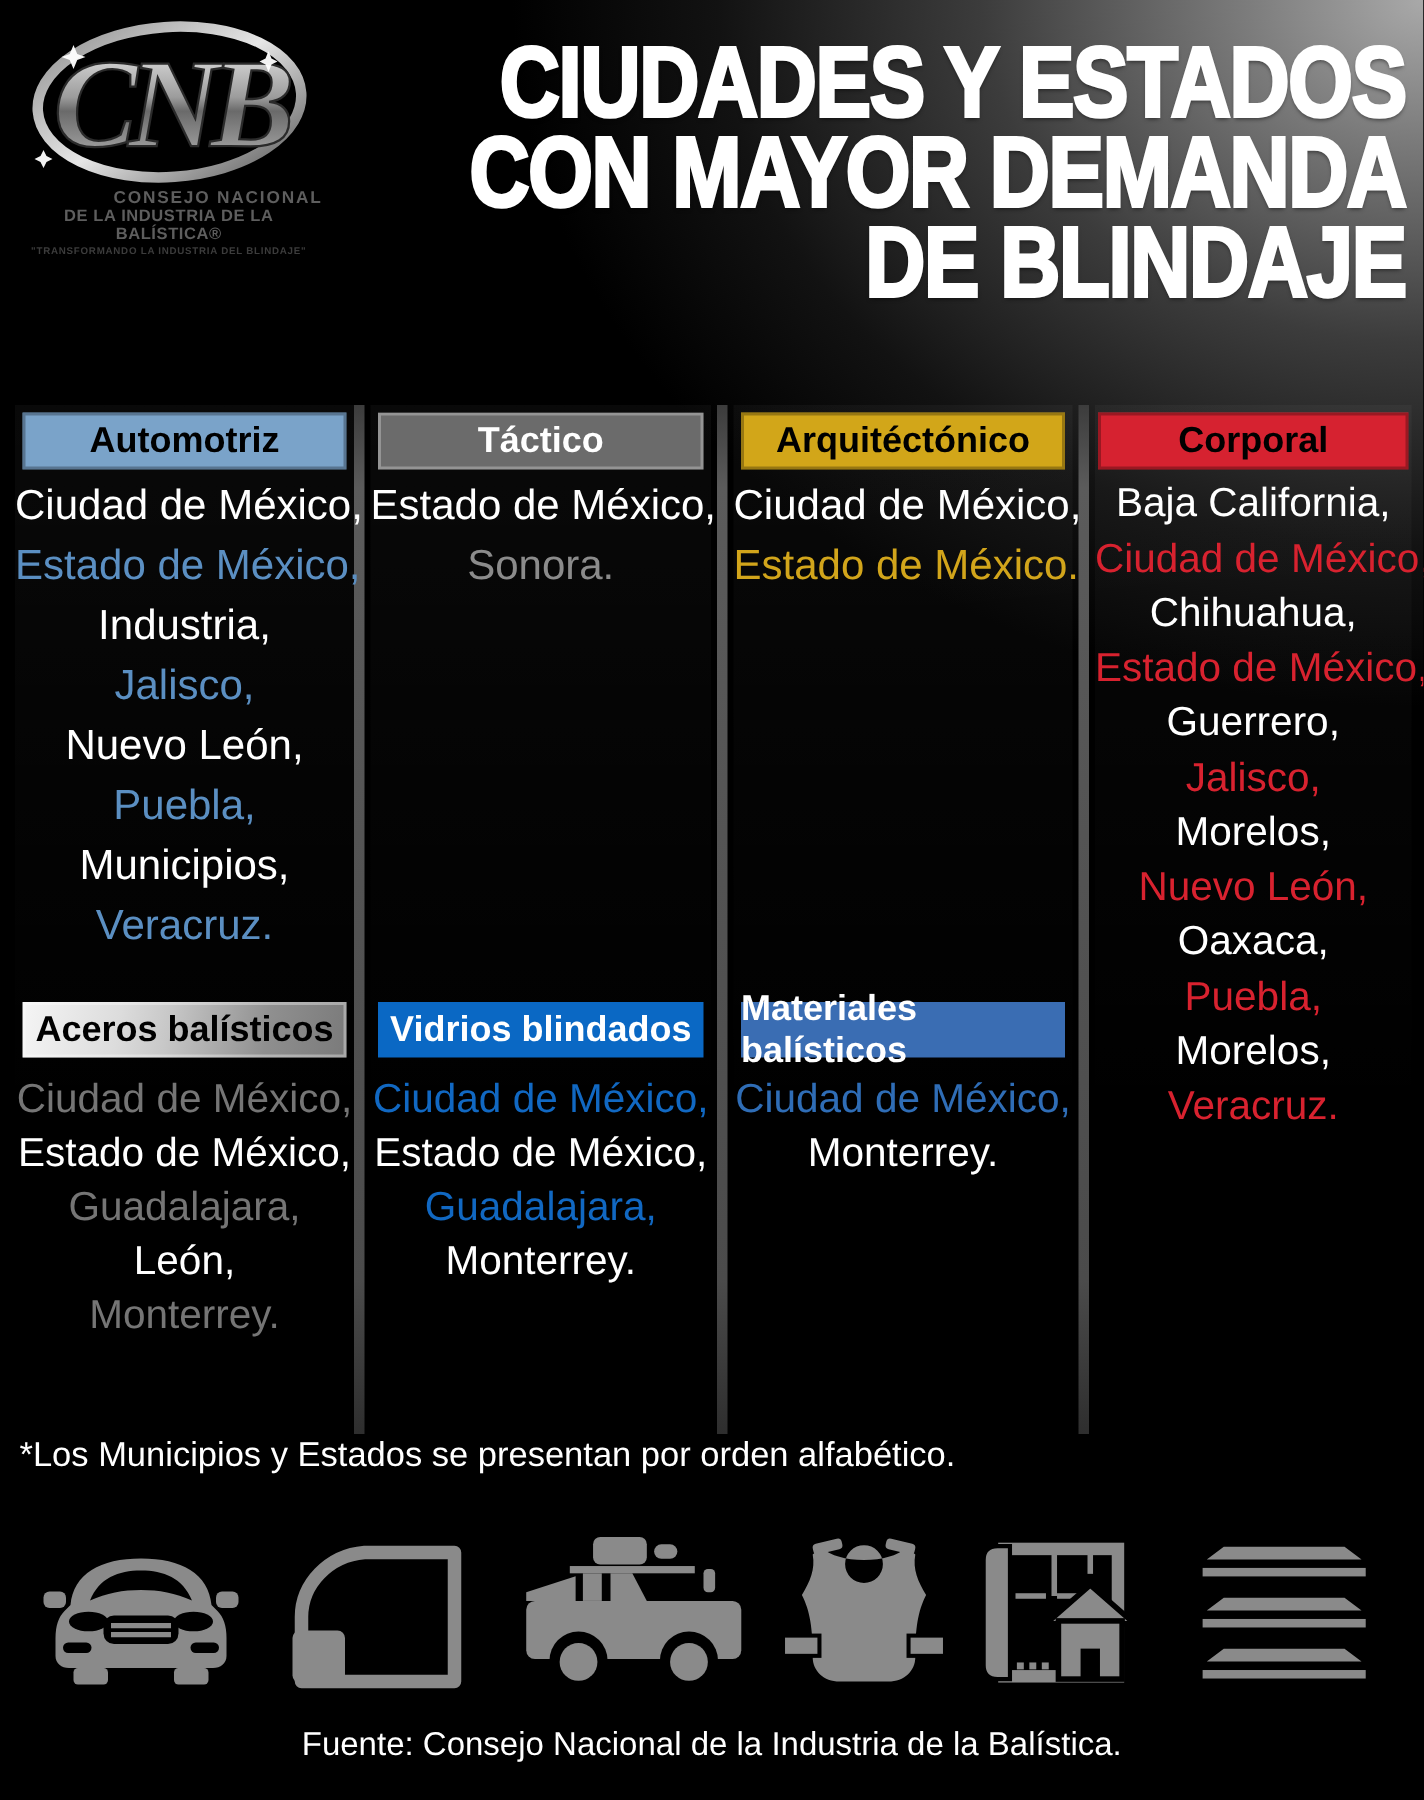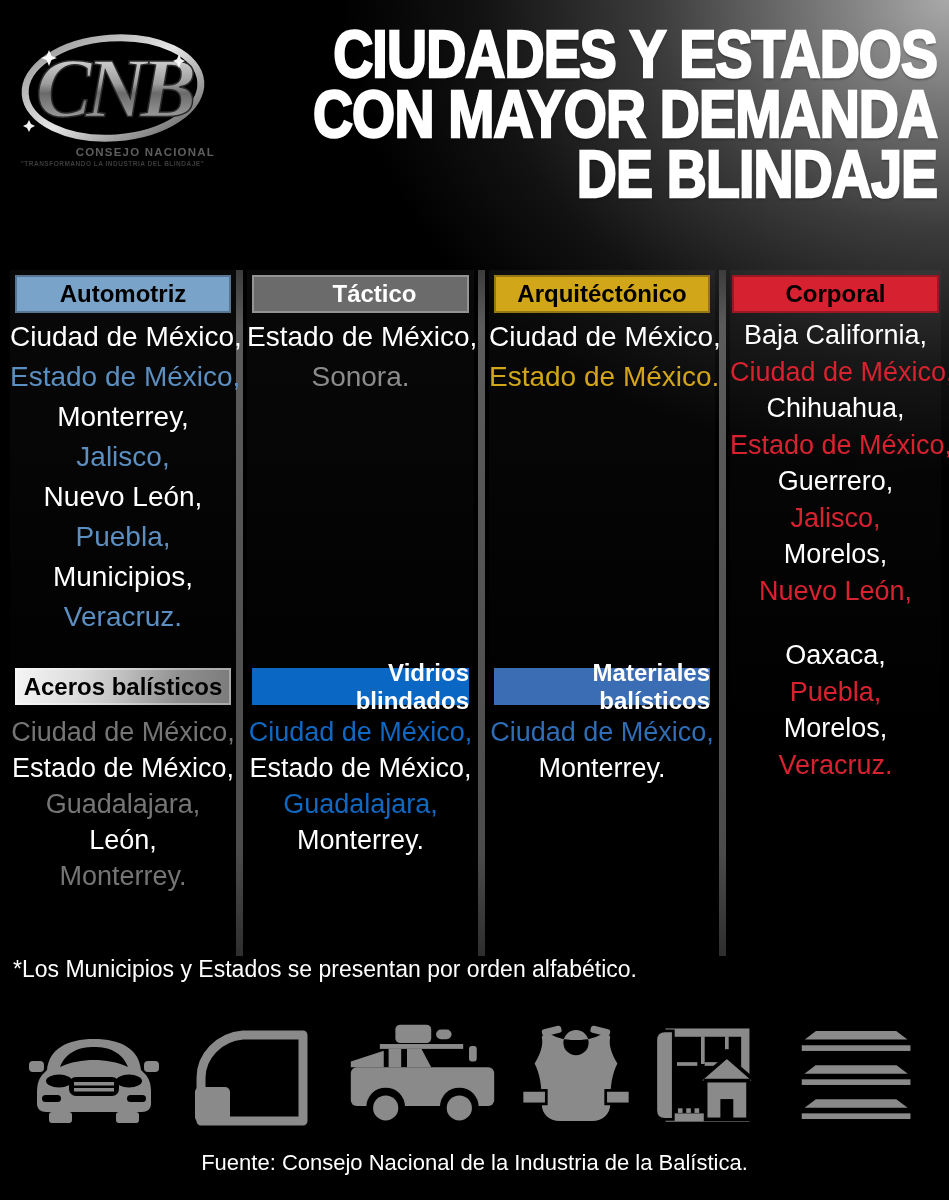--- a/index.html
+++ b/index.html
@@ -2,21 +2,21 @@
 <html><head>
 <meta charset="utf-8">
 <style>
   html,body{margin:0;padding:0;}
   body{font-family:"Liberation Sans",sans-serif;background:#000;}
   #page{position:relative;width:949px;height:1200px;overflow:hidden;
     background:#000;
     background-image:radial-gradient(ellipse 980px 760px at 100% 0%, #a9a9a9 0%, #7c7c7c 12%, #3c3c3c 30%, #121212 48%, #000 62%);}
 
   
-  .logo{position:absolute;left:10px;top:28px;width:205px;text-decoration:underline;}
+  .logo{position:absolute;left:10px;top:8px;width:205px;text-decoration:underline;}
   .logo svg{display:block;margin:0 auto;}
   .logo-sub1{color:#5e5e5e;font-weight:bold;font-size:11.5px;letter-spacing:1.2px;text-align:right;margin-top:-4px;}
   .logo-sub2{color:#5e5e5e;font-weight:bold;font-size:11px;letter-spacing:.4px;text-align:center;}
   .logo-sub3{color:#3c3c3c;font-weight:bold;font-size:6.5px;letter-spacing:.5px;text-align:center;margin-top:2px;}
 
   .title{position:absolute;top:24px;right:12px;text-align:right;}
   .title .tline{display:block;color:#fff;font-weight:700;font-size:66px;line-height:60px;
     transform:scaleX(.84);transform-origin:100% 50%;letter-spacing:-1px;
     -webkit-text-stroke:2.5px #fff;text-shadow:0 2px 3px rgba(0,0,0,.55);white-space:nowrap;}
 
@@ -24,23 +24,23 @@
   .cols{position:absolute;left:0;top:270px;width:949px;height:686px;}
   .col{position:absolute;top:0;height:686px;background:linear-gradient(180deg,rgba(255,255,255,.035),rgba(255,255,255,0) 70%);}
   .col1{left:10px;width:226px;}
   .col2{left:247px;width:227px;}
   .col3{left:489px;width:226px;}
   .col4{left:730px;width:211px;}
   .vdiv{position:absolute;top:0;height:686px;width:7px;background:linear-gradient(180deg,#3c3c3c,#5b5b5b 8%,#4b4b4b 85%,#2e2e2e);}
   .vd1{left:236px;} .vd2{left:478px;} .vd3{left:719px;}
 
   .hdr{position:absolute;left:5px;right:5px;height:38px;display:flex;align-items:center;justify-content:center;
-    font-weight:bold;font-size:24px;text-align:right;}
+    font-weight:bold;font-size:24px;}
   .hdr1{top:5px;} .hdr2{top:398px;height:37px;}
-  .hdr.dark{color:#000;} .hdr.light{color:#fff;padding-left:28px;}
+  .hdr.dark{color:#000;} .hdr.light{color:#fff;}
   .hdr.bordered{box-shadow:inset 0 0 0 2px rgba(0,0,0,.28);}
   .hdr.lightborder{box-shadow:inset 0 0 0 2px rgba(255,255,255,.28);}
   .hdr.silver{background:linear-gradient(100deg,#f5f5f5 0%,#dcdcdc 30%,#c7c7c7 45%,#8f8f8f 75%,#7a7a7a 100%);
     box-shadow:inset 0 0 0 2px rgba(255,255,255,.35);}
 
   .list{position:absolute;left:0;right:0;text-align:center;}
   .list1{top:47px;} .list1 .li{font-size:28px;line-height:40px;}
   .list2{top:444px;} .list2 .li{font-size:27px;line-height:36px;}
   .listlong{top:47px;} .listlong .li{font-size:27px;line-height:36.5px;}
   .li{white-space:nowrap;}
@@ -73,40 +73,41 @@
       </defs>
       <ellipse cx="100" cy="60" rx="88" ry="50" fill="none" stroke="url(#ring)" stroke-width="7" transform="rotate(-4 100 60)"></ellipse>
       <text x="100" y="89" text-anchor="middle" font-family="Liberation Serif, serif" font-style="italic" font-weight="bold" font-size="84" letter-spacing="-6" fill="url(#chrome)" stroke="#2b2b2b" stroke-width="1.5">CNB</text>
       <g fill="#fff" opacity=".95">
         <polygon points="36,22 38.5,28 44,30 38.5,32 36,38 33.5,32 28,30 33.5,28"></polygon>
         <polygon points="166,26 168,31 172,33 168,35 166,40 164,35 160,33 164,31"></polygon>
         <polygon points="16,92 18,96 22,98 18,100 16,104 14,100 10,98 14,96"></polygon>
       </g>
     </svg>
     <div class="logo-sub1">CONSEJO NACIONAL</div>
+    <div class="logo-sub2">DE LA INDUSTRIA DE LA BALÍSTICA®</div>
     <div class="logo-sub3">"TRANSFORMANDO LA INDUSTRIA DEL BLINDAJE"</div>
   </div>
 
   <div class="title">
     <span class="tline">CIUDADES Y ESTADOS</span>
     <span class="tline">CON MAYOR DEMANDA</span>
     <span class="tline">DE BLINDAJE</span>
   </div>
 
   <div class="cols">
     <div class="vdiv vd1"></div>
     <div class="vdiv vd2"></div>
     <div class="vdiv vd3"></div>
 
     <div class="col col1">
       <div class="hdr hdr1 dark bordered" style="background-color: rgb(122, 163, 201);">Automotriz</div>
       <div class="list list1">
           <div class="li" style="color: rgb(255, 255, 255);">Ciudad de México,</div>
           <div class="li" style="color: rgb(91, 143, 194);">Estado de México,</div>
-          <div class="li" style="color: rgb(255, 255, 255);">Monterrey,</div>
+          <div class="li" style="color: rgb(255, 255, 255);">Industria,</div>
           <div class="li" style="color: rgb(91, 143, 194);">Jalisco,</div>
           <div class="li" style="color: rgb(255, 255, 255);">Nuevo León,</div>
           <div class="li" style="color: rgb(91, 143, 194);">Puebla,</div>
           <div class="li" style="color: rgb(255, 255, 255);">Municipios,</div>
           <div class="li" style="color: rgb(91, 143, 194);">Veracruz.</div>
         </div>
       <div class="hdr hdr2 dark silver">Aceros balísticos</div>
       <div class="list list2">
           <div class="li" style="color: rgb(117, 117, 117);">Ciudad de México,</div>
           <div class="li" style="color: rgb(255, 255, 255);">Estado de México,</div>
@@ -148,21 +149,21 @@
       <div class="hdr hdr1 dark bordered" style="left: 2px; right: 2px; background-color: rgb(214, 34, 48);">Corporal</div>
       <div class="list listlong">
           <div class="li" style="color: rgb(255, 255, 255);">Baja California,</div>
           <div class="li" style="color: rgb(216, 34, 47);">Ciudad de México,</div>
           <div class="li" style="color: rgb(255, 255, 255);">Chihuahua,</div>
           <div class="li" style="color: rgb(216, 34, 47);">Estado de México,</div>
           <div class="li" style="color: rgb(255, 255, 255);">Guerrero,</div>
           <div class="li" style="color: rgb(216, 34, 47);">Jalisco,</div>
           <div class="li" style="color: rgb(255, 255, 255);">Morelos,</div>
           <div class="li" style="color: rgb(216, 34, 47);">Nuevo León,</div>
-          <div class="li" style="color: rgb(255, 255, 255); margin-top: 28px;">Oaxaca,</div>
+          <div class="li" style="color: rgb(255, 255, 255);">Oaxaca,</div>
           <div class="li" style="color: rgb(216, 34, 47);">Puebla,</div>
           <div class="li" style="color: rgb(255, 255, 255);">Morelos,</div>
           <div class="li" style="color: rgb(216, 34, 47);">Veracruz.</div>
         </div>
     </div>
   </div>
 
   <div class="footnote">*Los Municipios y Estados se presentan por orden alfabético.</div>
 
   <div class="icons">

